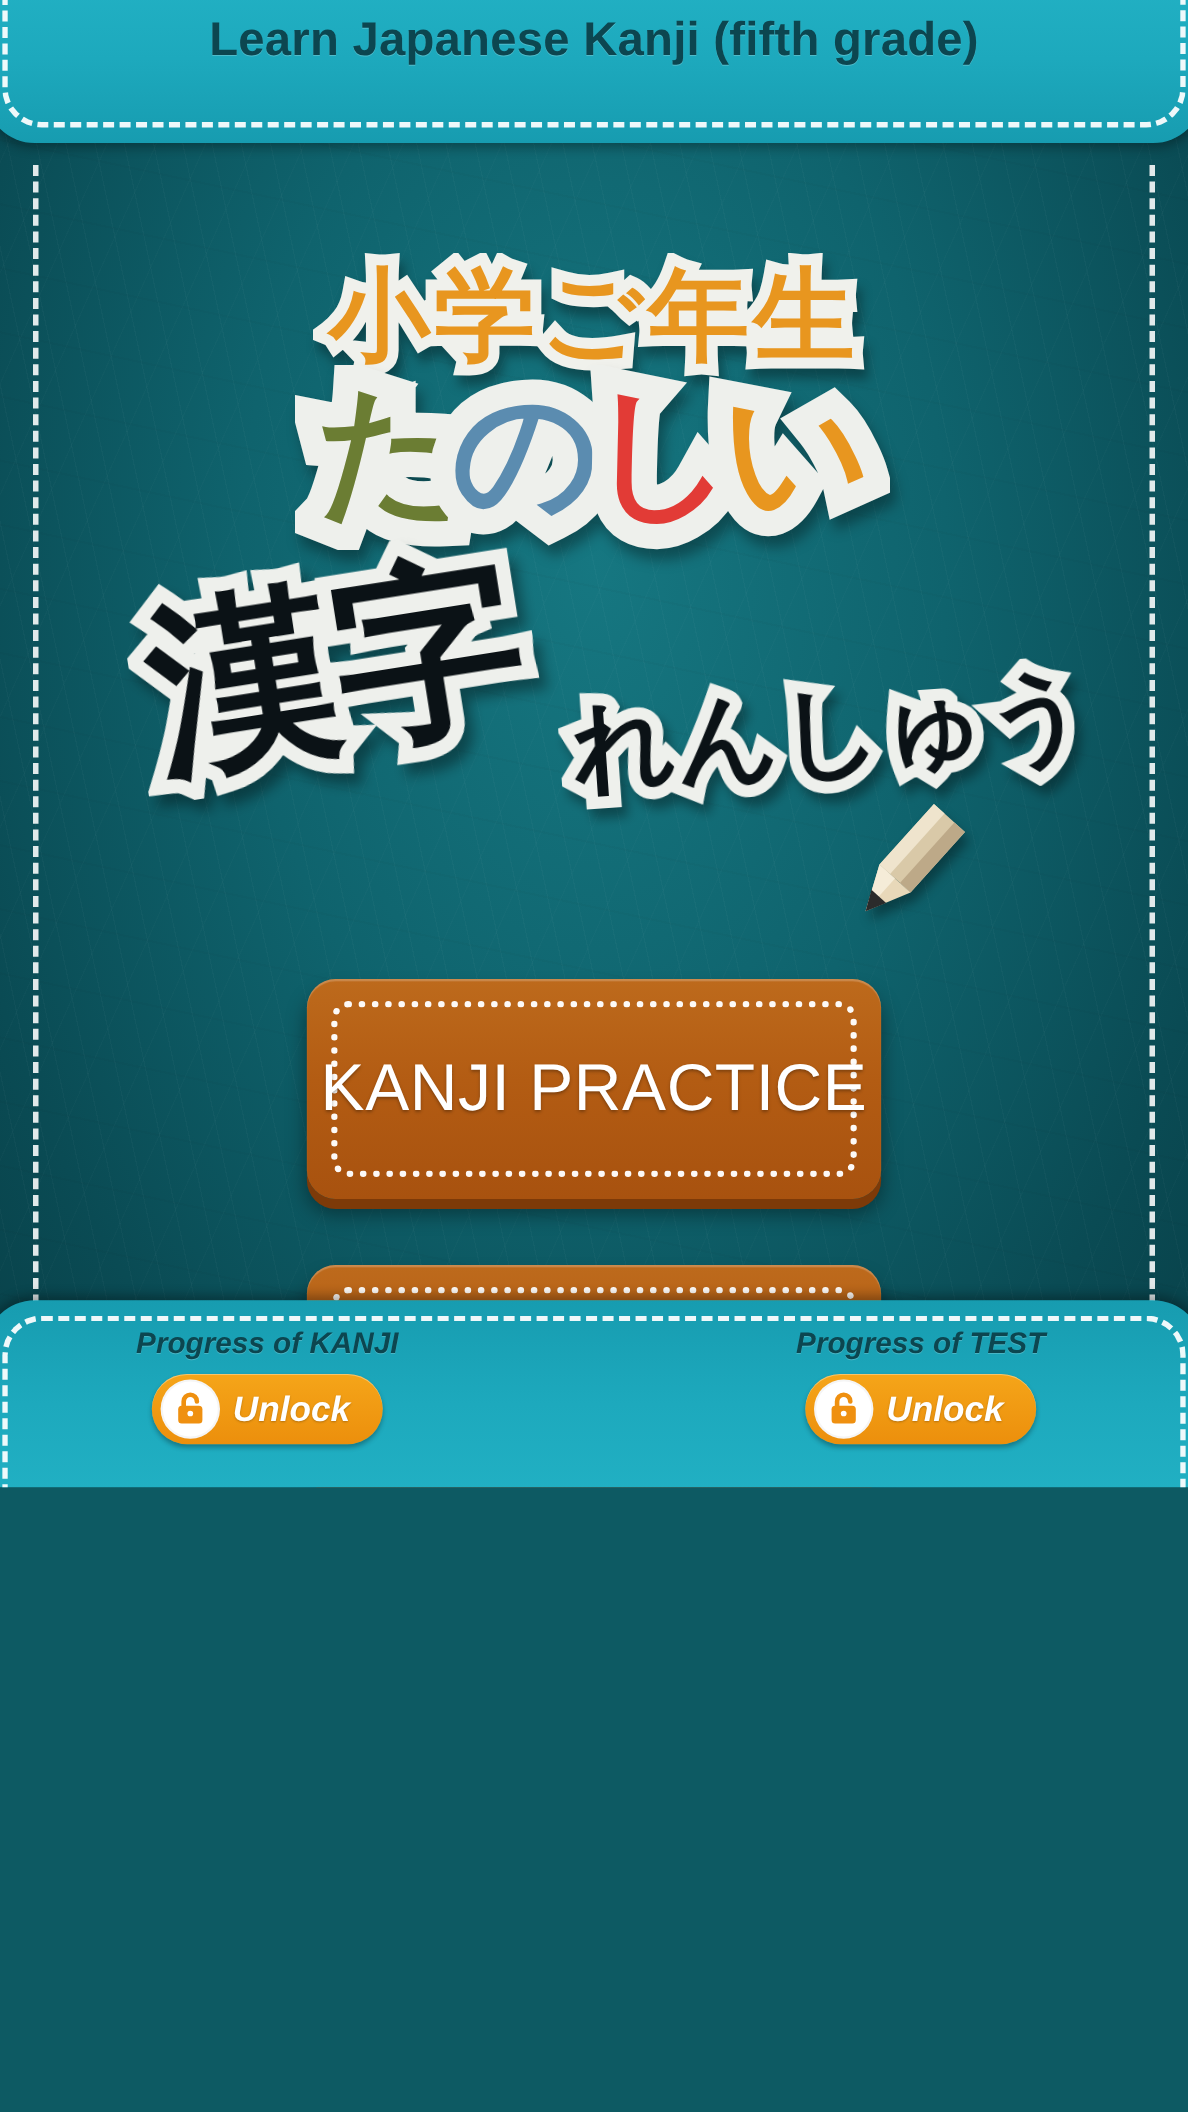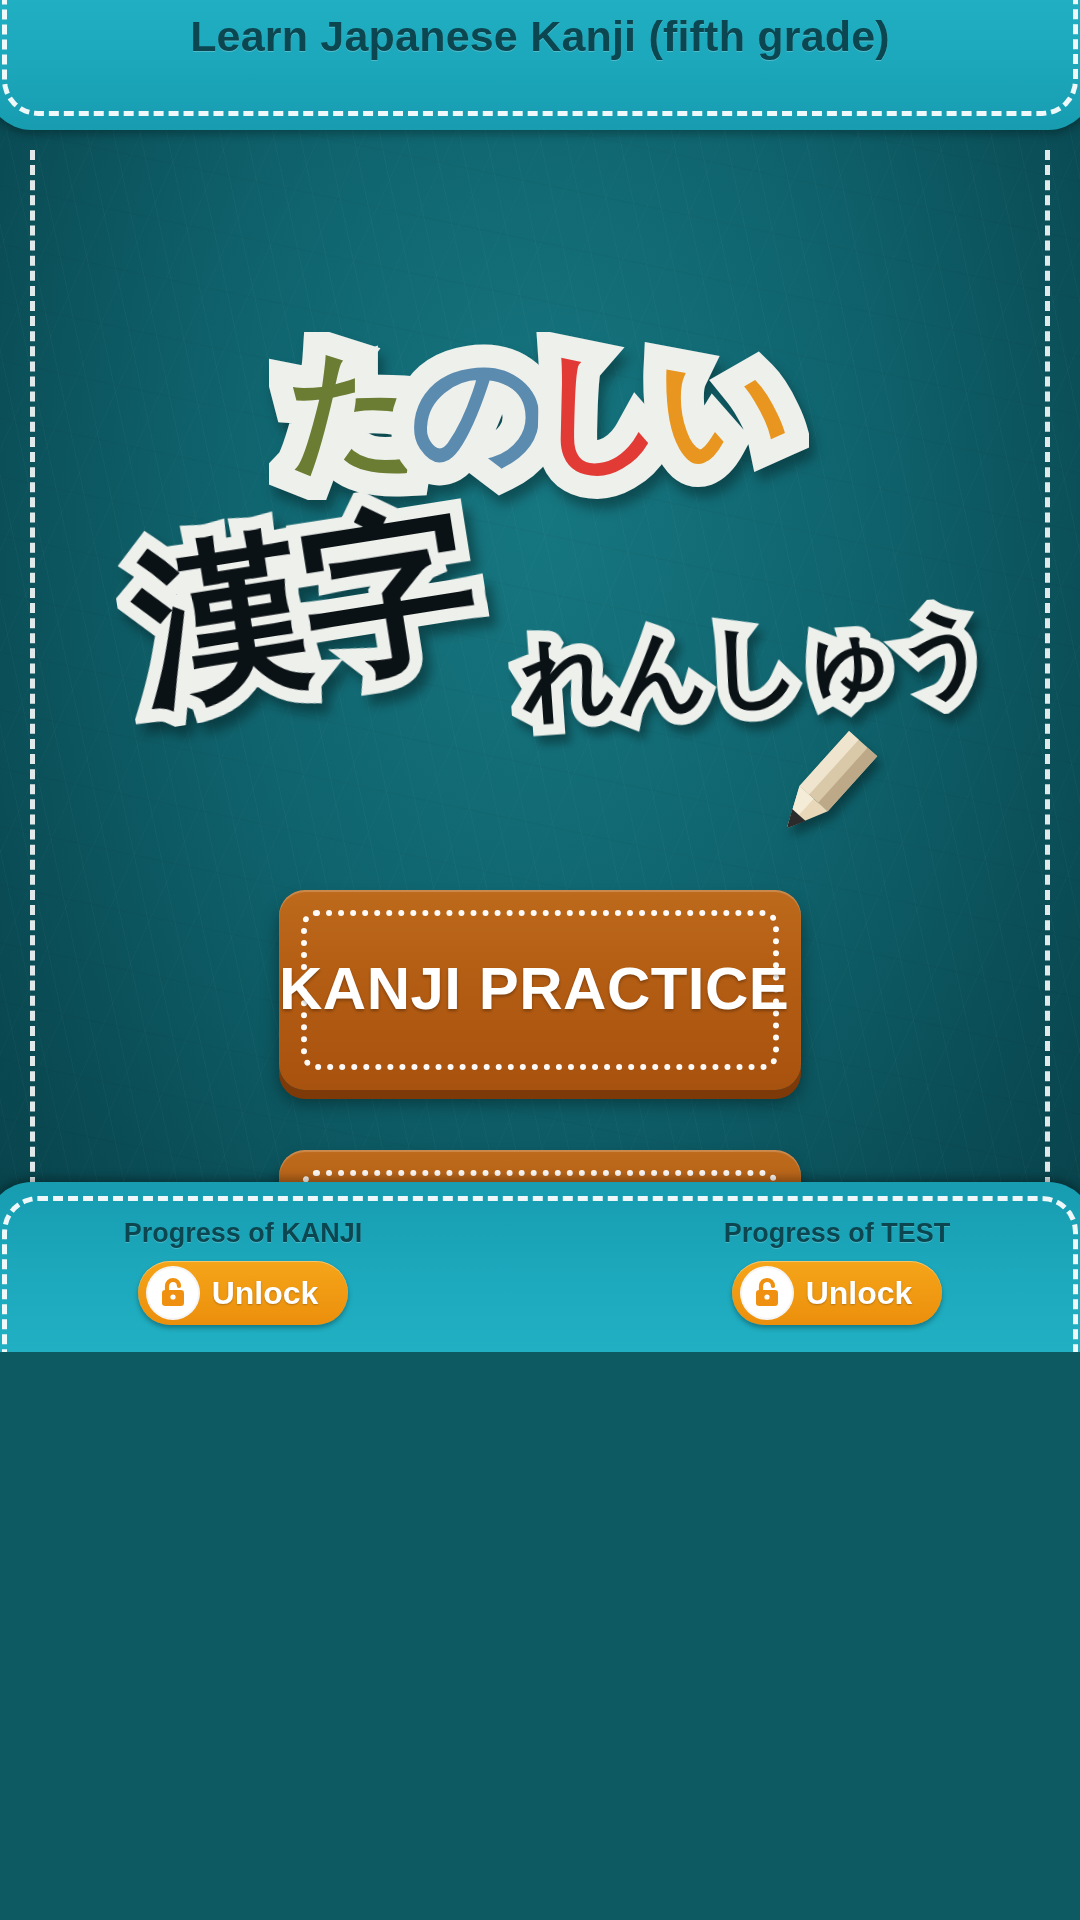--- a/index.html
+++ b/index.html
@@ -124,43 +124,43 @@
       inset 0 2px 1px rgba(255,255,255,0.22);
     cursor:pointer;
   }
   .btn .dots{
     position:absolute;left:22px;right:22px;top:20px;bottom:20px;
     border:6px dotted rgba(255,255,255,0.97);
     border-radius:16px;
   }
   .btn .label{
     position:absolute;left:0;right:0;top:50%;transform:translateY(-52%);
-    text-align:left;
+    text-align:center;
     color:#ffffff;
-    font-size:60px;font-weight:bold;letter-spacing:0.5px;
+    font-size:60px;font-weight:normal;letter-spacing:0.5px;
     text-shadow:0 2px 3px rgba(0,0,0,0.30);
     white-space:nowrap;
   }
 
   
   .footer{
     position:absolute;left:-14px;bottom:-40px;width:1108px;height:210px;
     background:linear-gradient(180deg,#179cb0 0%,#1da9bd 45%,#23b3c6 100%);
     border-radius:46px 46px 0 0;
     box-shadow:0 -4px 10px rgba(0,0,0,0.30);
     z-index:8;
   }
   .footer .stitch{
     position:absolute;left:16px;right:16px;top:14px;bottom:14px;
     border:5px dashed rgba(255,255,255,0.93);
     border-radius:36px 36px 0 0;
     border-bottom:none;
   }
   .prog{
-    position:absolute;top:36px;width:430px;text-align:center;
+    position:absolute;top:24px;width:430px;text-align:center;font-style:italic;
   }
   .prog.kanji{left:42px;}
   .prog.test{right:42px;}
   .prog-label{
     font-size:27px;font-weight:bold;color:#0c4650;
     text-shadow:0 1px 0 rgba(255,255,255,0.20);
     white-space:nowrap;
   }
   .unlock{
     display:inline-flex;align-items:center;
@@ -191,20 +191,21 @@
   <div class="header">
     <div class="stitch"></div>
     <div class="header-title">Learn Japanese Kanji (fifth grade)</div>
   </div>
 
   <div class="rail left"></div>
   <div class="rail right"></div>
 
   <div class="logo">
 
+    <div class="logo-row1">小学ご年生</div>
 
     <div class="logo-row2">
       <span class="k k1">た</span><span class="k k2">の</span><span class="k k3">し</span><span class="k k4">い</span>
     </div>
 
     <div class="logo-kanji">漢字</div>
     <div class="logo-ren">れんしゅう</div>
 
     <svg class="pencil" viewBox="0 0 130 130">
       <g transform="rotate(42 65 65)">

